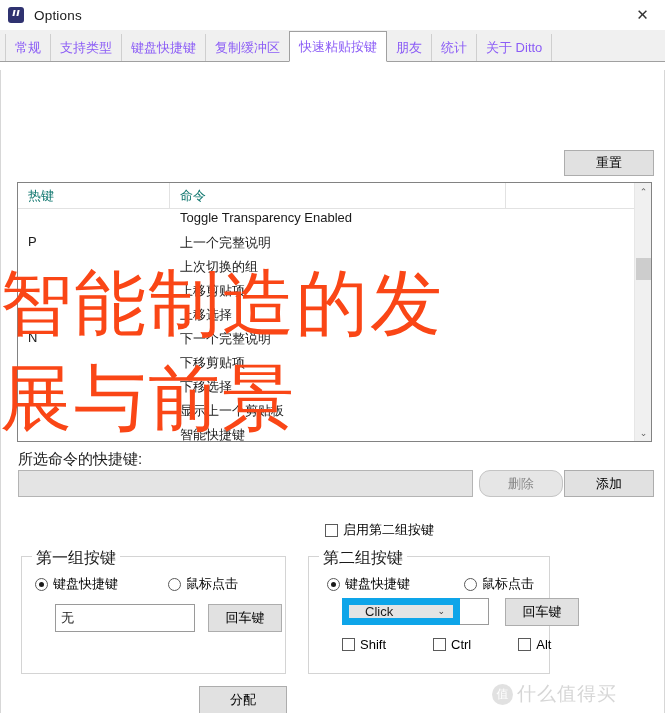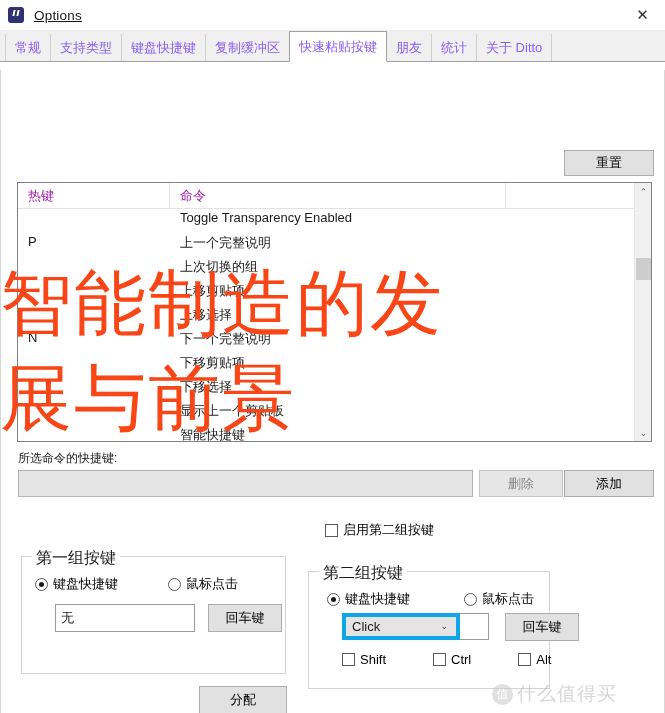--- a/index.html
+++ b/index.html
@@ -46,21 +46,20 @@
     background: #ffffff;
     transform: skewX(-12deg);
   }
   .app-icon::before { left: 5px; }
   .app-icon::after  { left: 9px; }
   .title-text {
     margin-left: 10px;
     font-size: 13.5px;
     color: #1a1a1a;
     letter-spacing: .2px;
-    text-decoration: underline;
   }
   .close-btn {
     position: absolute;
     right: 0; top: 0;
     width: 45px; height: 30px;
     display: flex; align-items: center; justify-content: center;
     font-size: 15px; color: #333;
     cursor: pointer;
   }
 
@@ -139,21 +138,21 @@
   .list-header {
     height: 26px;
     display: flex;
     border-bottom: 1px solid #e2e2e2;
     background: #ffffff;
   }
   .hcol {
     display: flex; align-items: center;
     padding-left: 10px;
     font-size: 13px;
-    color: #a21caf;
+    color: #0f766e;
     border-right: 1px solid #e2e2e2;
     height: 26px;
     cursor: pointer;
   }
   .hcol.c1 { width: 152px; }
   .hcol.c2 { width: 336px; }
   .hcol.c3 { width: 126px; border-right: none; }
 
   .list-rows { position: absolute; left:0; top: 27px; width: 616px; }
   .lrow {
@@ -185,33 +184,33 @@
     position: absolute;
     left: 1px; top: 75px;
     width: 15px; height: 22px;
     background: #cdcdcd;
     cursor: pointer;
   }
 
   
   .sel-label {
     position: absolute; left: 17px; top: 380px;
-    font-size: 12px; color: #1a1a1a;
+    font-size: 15px; color: #1a1a1a;
   }
   #selected-shortcut-input {
     position: absolute; left: 17px; top: 400px;
     width: 455px; height: 27px;
     background: #e4e4e4;
     border: 1px solid #b4b4b4;
     font-size: 13px;
     font-family: inherit;
     padding: 0 5px;
     color: #333;
   }
-  #delete-btn { position: absolute; left: 478px; top: 400px; width: 84px; height: 27px; }
+  #delete-btn { position: absolute; left: 478px; top: 400px; width: 84px; height: 27px; border-radius: 11px; }
   #add-btn    { position: absolute; left: 563px; top: 400px; width: 90px;  height: 27px; }
 
   
   .cb {
     width: 13px; height: 13px;
     border: 1px solid #5a5a5a;
     background: #fff;
     display: inline-block;
     flex: 0 0 auto;
     cursor: pointer;
@@ -245,37 +244,37 @@
   }
   .gb-title {
     position: absolute;
     top: -9px; left: 10px;
     background: #ffffff;
     padding: 0 4px;
     font-size: 16px;
     color: #1a1a1a;
   }
   #group-one { left: 20px; top: 486px; width: 265px; height: 118px; }
-  #group-two { left: 307px; top: 486px; width: 242px; height: 118px; margin-top: 15px; }
+  #group-two { left: 307px; top: 486px; width: 242px; height: 118px; }
 
   .kb-input {
     border: 1px solid #9a9a9a;
     background: #fff;
     font-size: 13px;
     font-family: inherit;
     padding: 0 5px;
     color: #1a1a1a;
   }
 
   .combo {
-    border: 4px solid #0ea5e9;
+    border: 7px solid #0ea5e9;
     background: #e4e4e4;
     font-size: 13px;
     display: flex; align-items: center;
-    padding-left: 6px;
+    padding-left: 16px;
     color: #1a1a1a;
     cursor: pointer;
     position: relative;
   }
   .combo .chev {
     position: absolute; right: 8px; top: 50%;
     transform: translateY(-60%);
     font-size: 9px; color: #3c3c3c;
   }
   .combo-tail {

